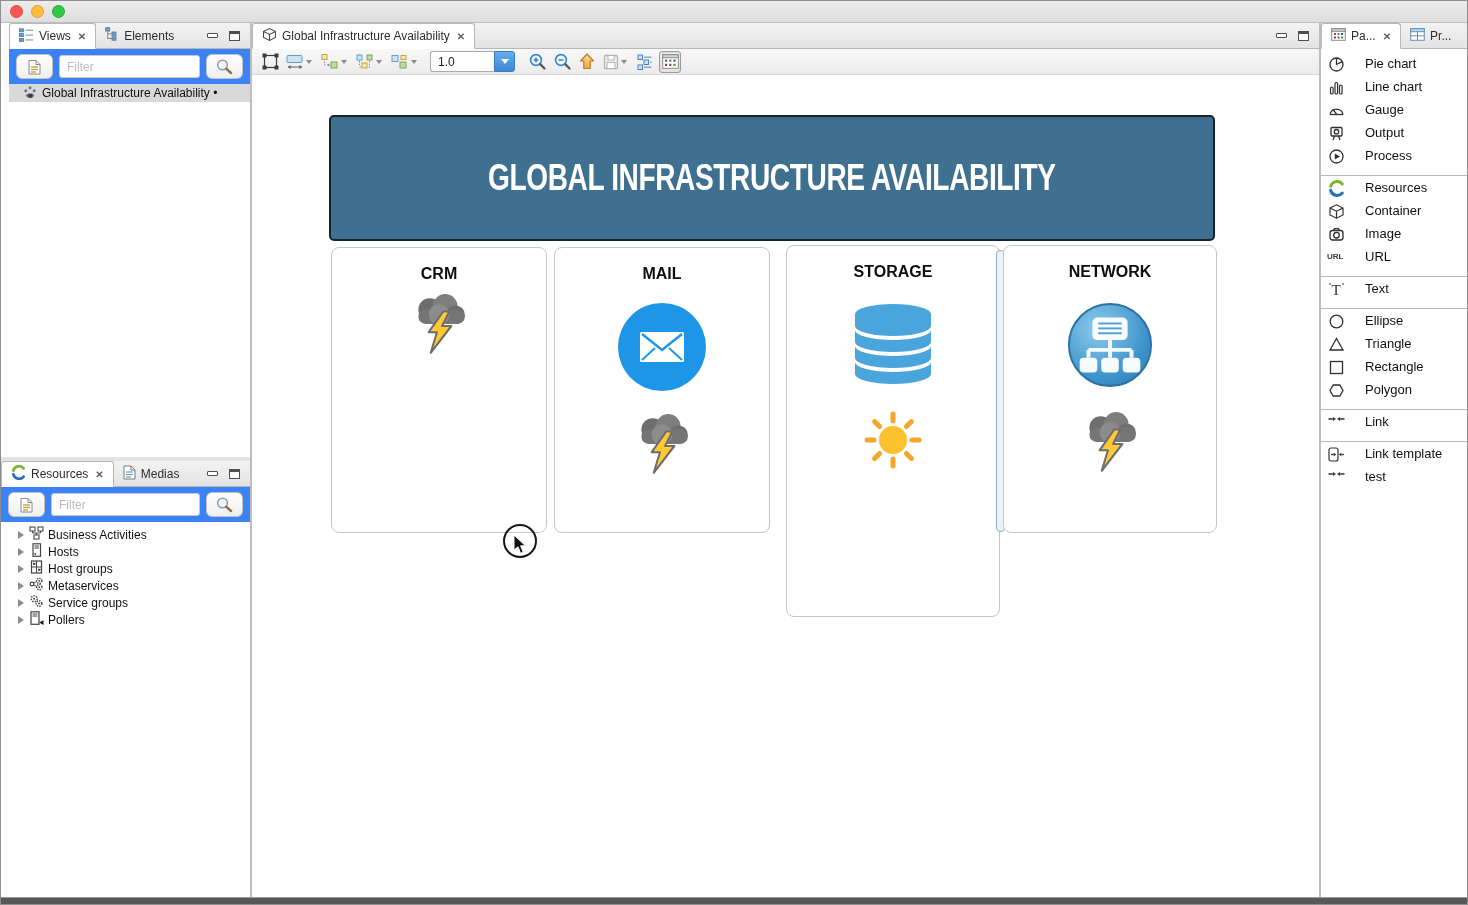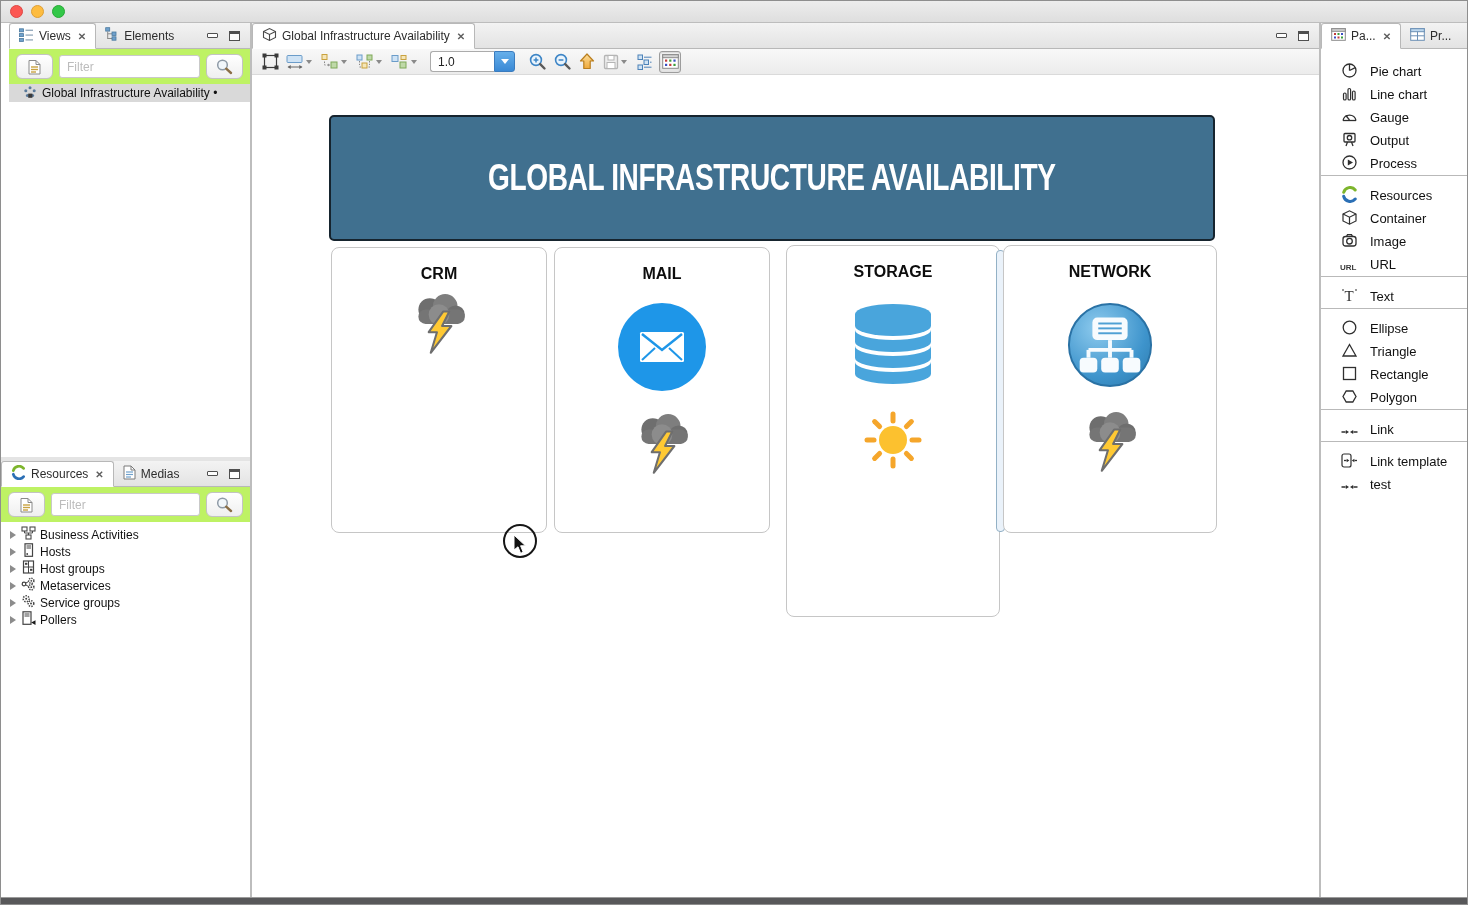--- a/index.html
+++ b/index.html
@@ -25,29 +25,29 @@
   
   .tabbar { height:26px; background:linear-gradient(#F3F3F3,#E3E3E3); border-bottom:1px solid #B8B8B8; display:flex; align-items:stretch; flex-shrink:0; }
   .tab { display:flex; align-items:center; gap:5px; padding:0 9px; font-size:12px; color:#2D2D2D; white-space:nowrap; }
   .tab.sel { background:#FFF; border:1px solid #B8B8B8; border-bottom:1px solid #FFF; margin-bottom:-1px; border-radius:3px 3px 0 0; }
   .tab .x { font-size:10px; color:#5E5E5E; font-weight:bold; margin-left:2px; }
   .mm { margin-left:auto; display:flex; align-items:center; gap:11px; padding:0 10px; }
   .ico-min { display:inline-block; width:11px; height:5px; border:1px solid #4F4F4F; border-radius:1px; background:#FDFDFD; }
   .ico-max { display:inline-block; width:11px; height:10px; border:1px solid #4F4F4F; border-top:3px solid #4F4F4F; background:#FDFDFD; }
 
   
-  .filter-row { display:flex; align-items:center; gap:6px; padding:5px 7px; background:#bef264; flex-shrink:0; }
+  .filter-row { display:flex; align-items:center; gap:6px; padding:5px 7px; background:#3b82f6; flex-shrink:0; }
   .tool-btn { width:37px; height:25px; border:1px solid #C3C3C3; border-radius:6px; background:linear-gradient(#FFFFFF,#EFEFEF); display:flex; align-items:center; justify-content:center; flex-shrink:0; }
   .filter-input { flex:1; min-width:0; height:23px; border:1px solid #C9C9C9; border-radius:3px; padding:0 7px; font-size:12px; color:#333; background:#FFF; outline:none; }
   .filter-input::placeholder { color:#BCBCBC; }
 
   
   .view-item { display:flex; align-items:center; gap:5px; height:18px; padding-left:14px; font-size:12px; color:#111; background:#D9D9D9; }
   .tree { padding-top:4px; }
-  .tree-row { display:flex; align-items:center; gap:4px; height:17px; padding-left:9px; font-size:12px; color:#111; }
+  .tree-row { display:flex; align-items:center; gap:4px; height:17px; padding-left:17px; font-size:12px; color:#111; }
   .tri { width:0; height:0; border-top:4px solid transparent; border-bottom:4px solid transparent; border-left:6px solid #8C8C8C; flex-shrink:0; margin-right:1px; }
   .panel-views { height:438px; border-bottom:4px solid #E4E4E4; display:flex; flex-direction:column;padding-left:8px; }
   .panel-resources { flex:1; display:flex; flex-direction:column; }
 
   
   .editor-toolbar { height:26px; background:linear-gradient(#F8F8F8,#ECECEC); border-bottom:1px solid #DADADA; display:flex; align-items:center; gap:3px; padding:0 7px; flex-shrink:0; }
   .tbtn { height:22px; min-width:22px; display:flex; align-items:center; justify-content:center; border-radius:3px; padding:0 1px; }
   .drop { width:0; height:0; border-left:3px solid transparent; border-right:3px solid transparent; border-top:4px solid #8A8A8A; margin:0 3px 0 1px; }
   .tbtn.pressed { border:1px solid #9C9C9C; background:linear-gradient(#FDFDFD,#E2E2E2); box-shadow:inset 0 1px 2px rgba(0,0,0,.18); }
   .zoom-combo { display:flex; height:21px; margin:0 8px 0 6px; }
@@ -67,21 +67,21 @@
   .card-title { margin-top:17px; font-size:16px; font-weight:bold; color:#0D0D0D; }
   .logo-box { height:112px; margin-top:8px; display:flex; align-items:center; justify-content:center; }
   .status-box { height:74px; margin-top:10px; display:flex; align-items:flex-start; justify-content:center; }
   .divider-el { position:absolute; left:744px; top:175px; width:9px; height:282px; background:#EAF2FA; border:1px solid #93B1C6; border-radius:4px; }
   .cursor { position:absolute; left:251px; top:449px; width:40px; height:42px; }
   .cursor .ring { position:absolute; left:0; top:0; width:34px; height:34px; border:2px solid #161616; border-radius:50%; }
   .cursor svg { position:absolute; left:10px; top:11px; }
 
   
   .pal-body { flex:1; padding-top:7px; }
-  .pal-item { display:flex; align-items:flex-end; gap:12px; height:23px; padding-left:19px; font-size:13px; color:#111; }
+  .pal-item { display:flex; align-items:flex-start; gap:20px; height:23px; padding-left:6px; font-size:13px; color:#111; }
   .pal-ic { width:18px; display:flex; justify-content:center; flex-shrink:0; }
   .pal-sep { height:1px; background:#B9B9B9; margin:4px 0; }
 </style>
 </head>
 <body>
 
 <div class="win">
 
   <div class="titlebar">
     <div class="lights">

